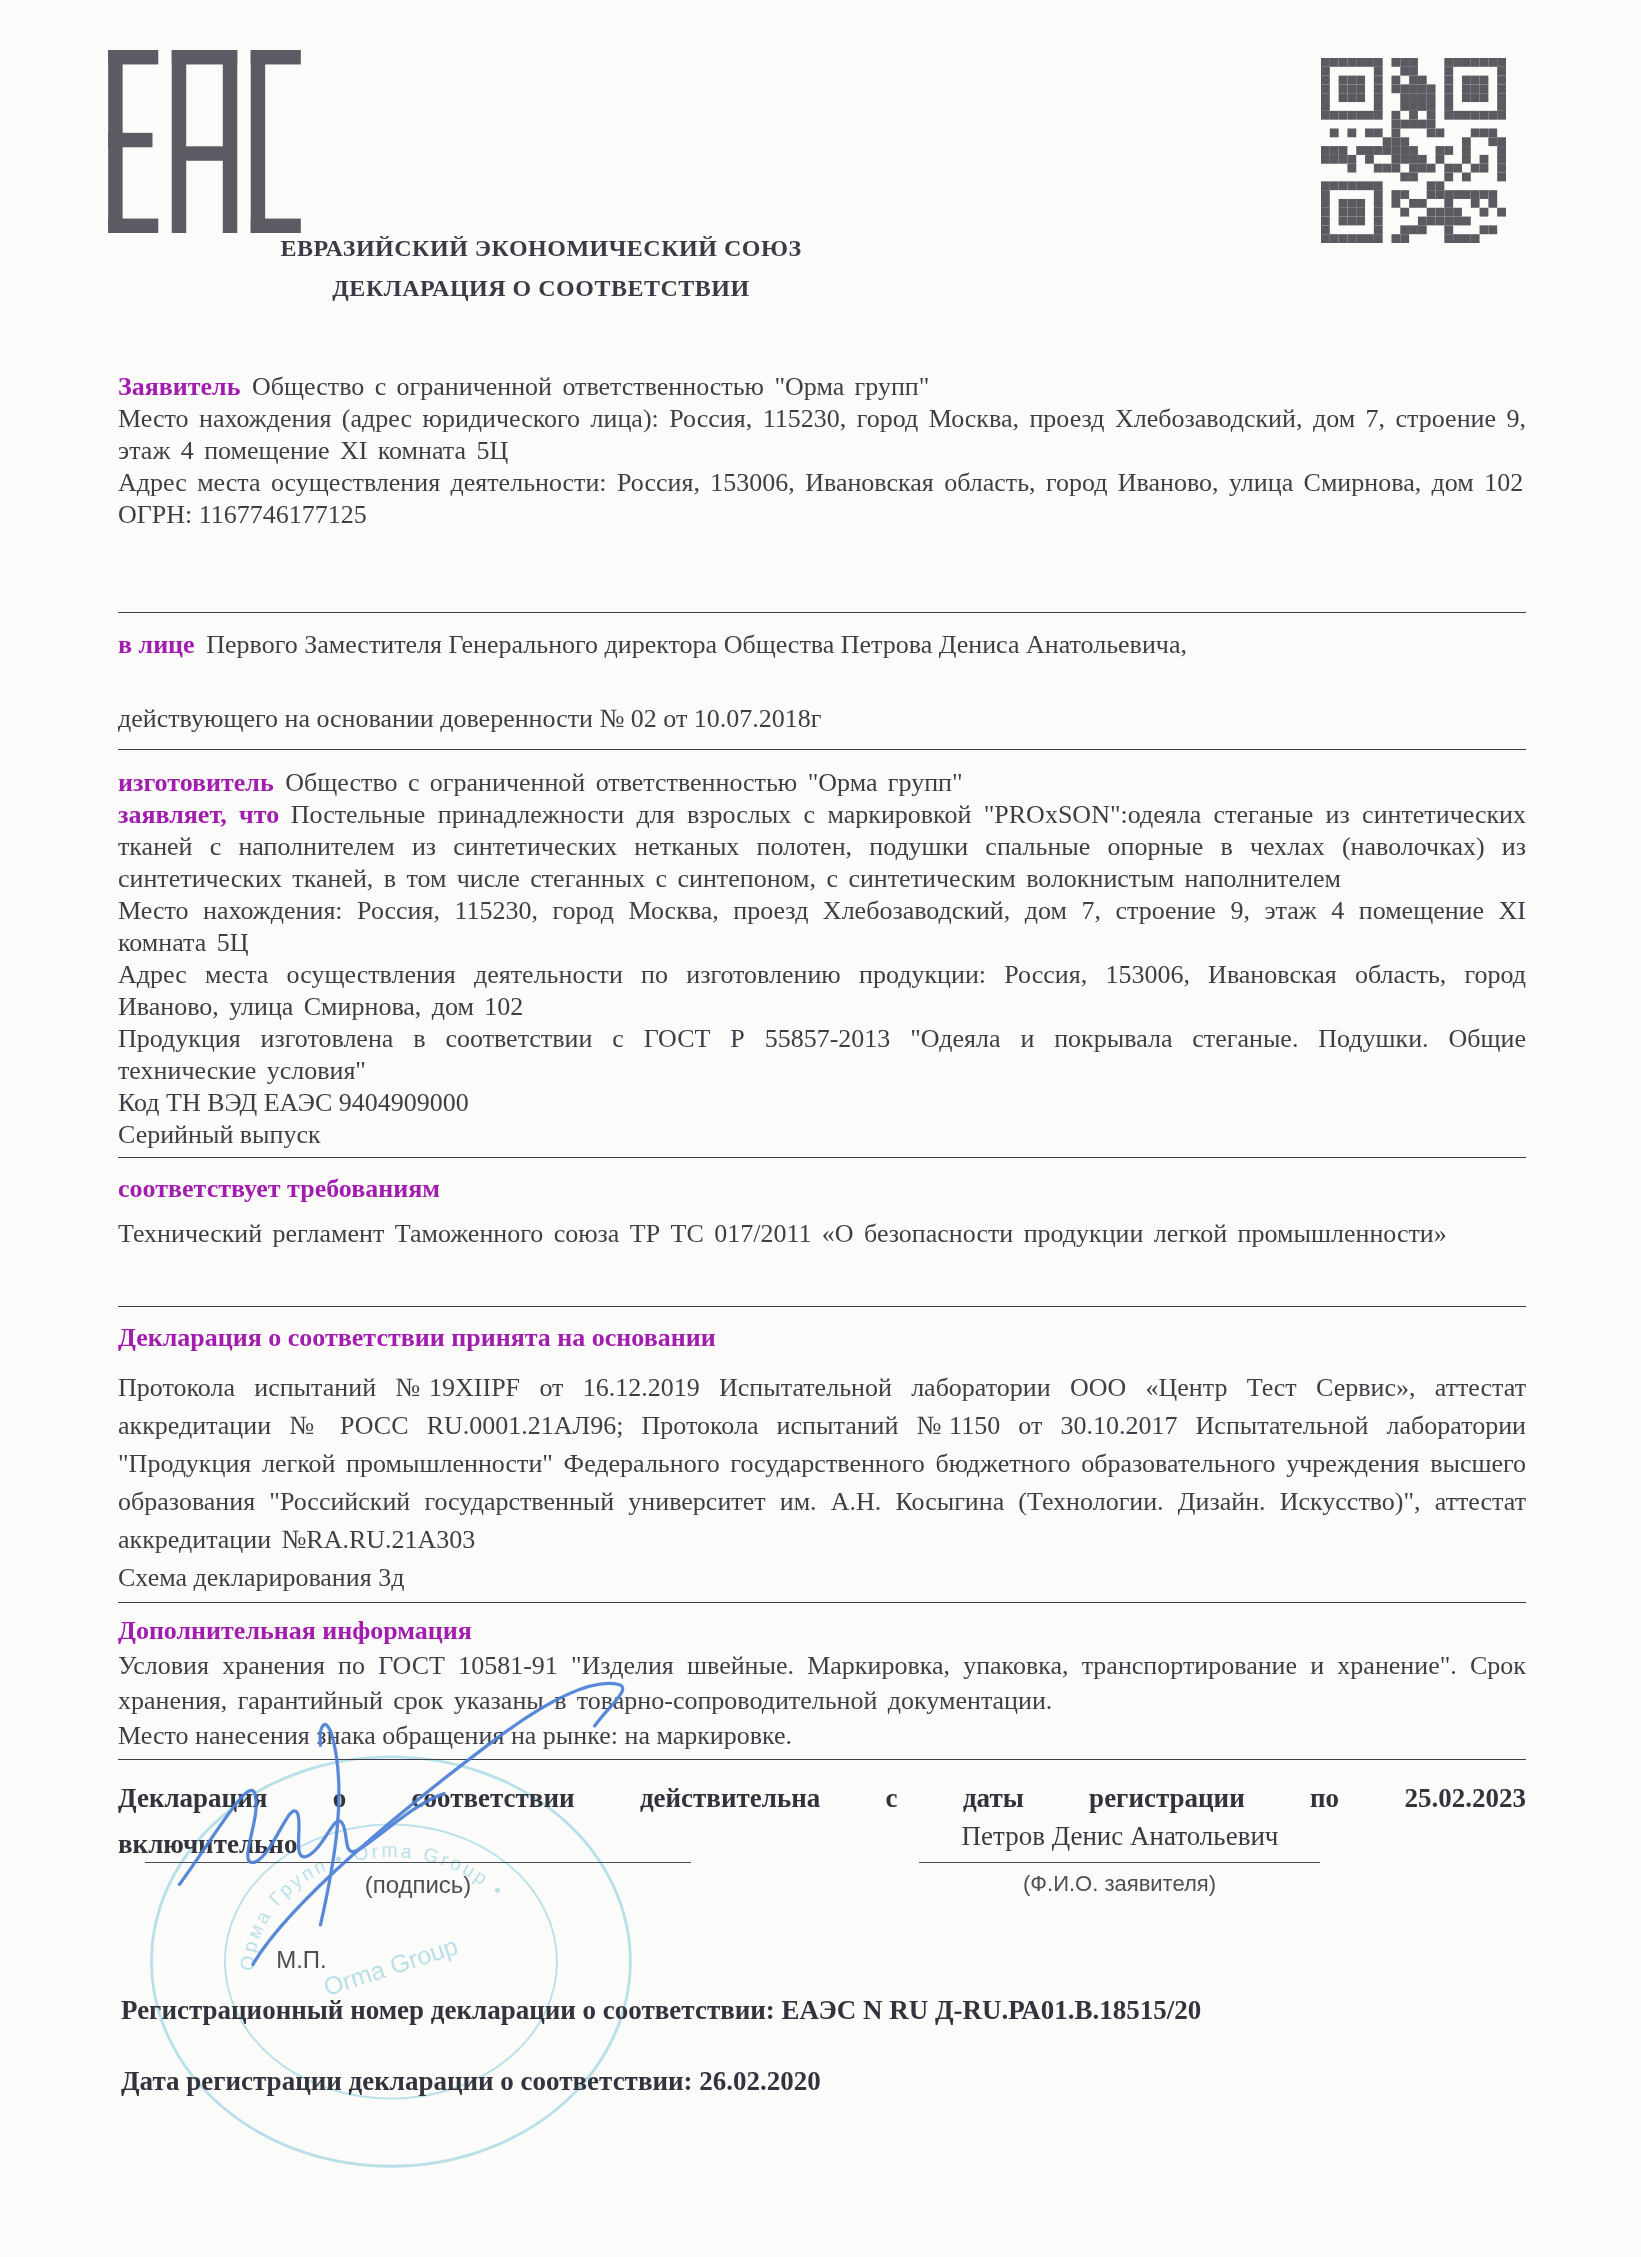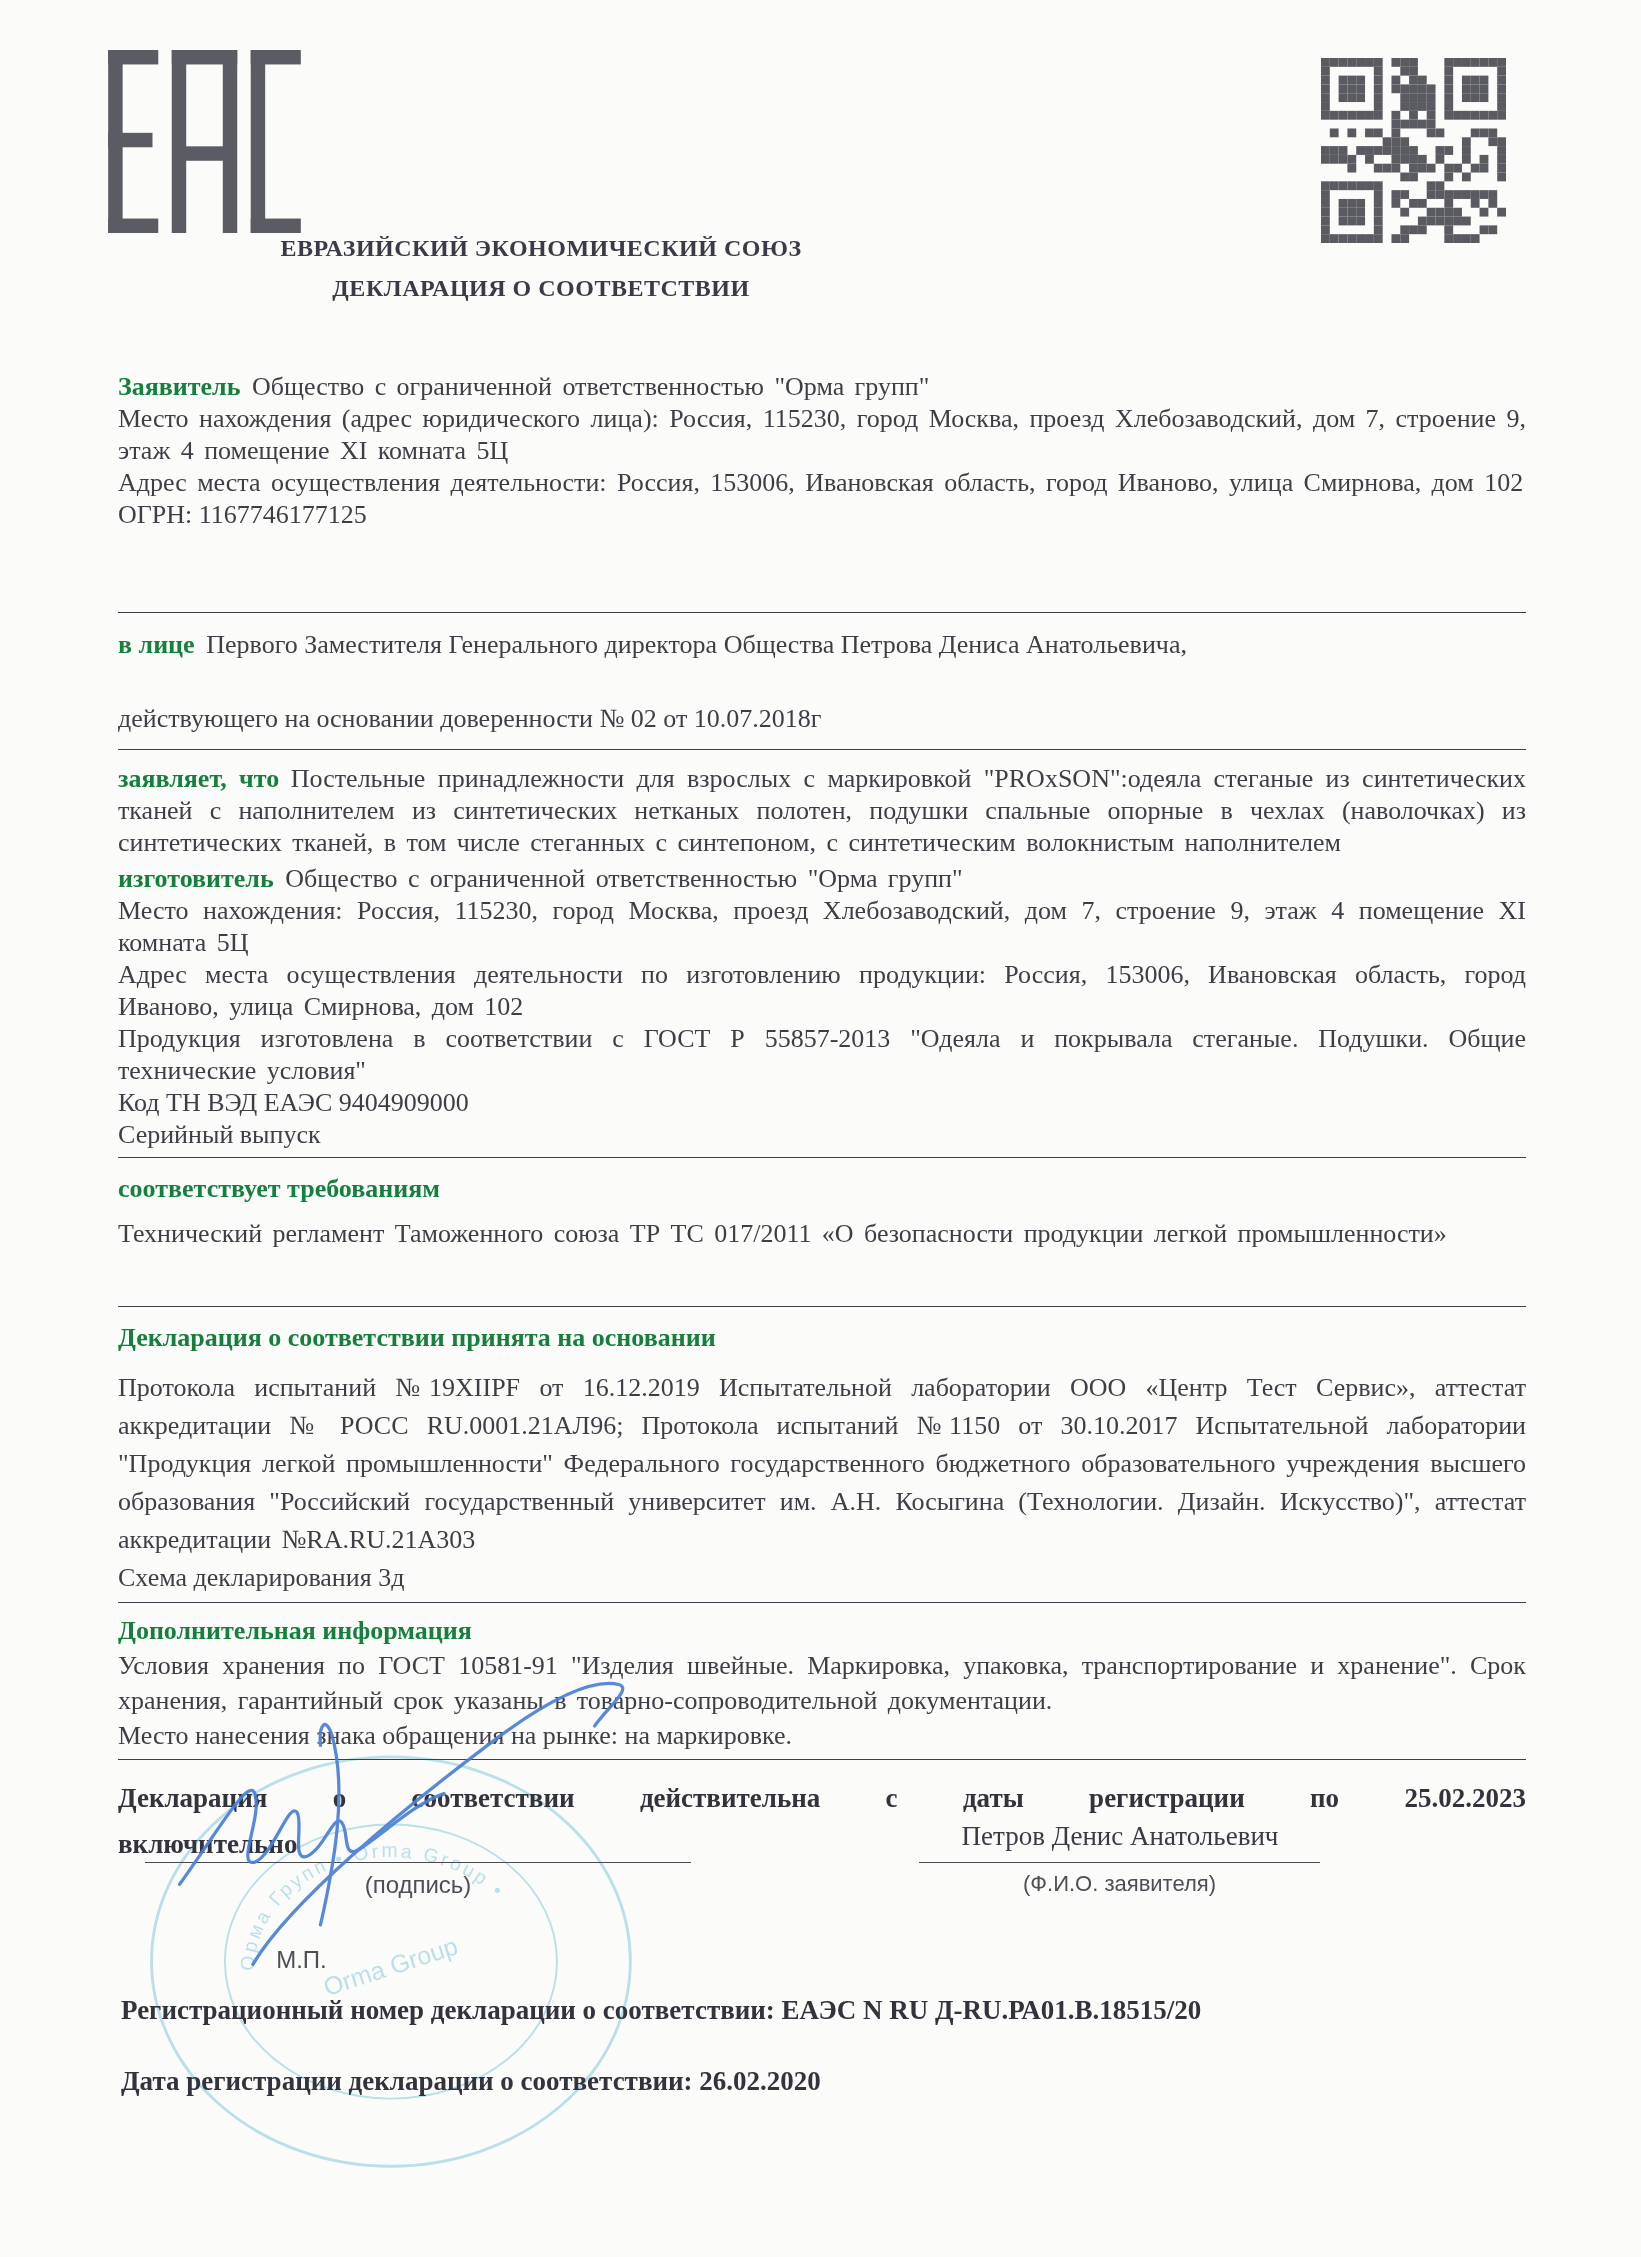--- a/index.html
+++ b/index.html
@@ -11,21 +11,21 @@
   
   .eac-logo{position:absolute;left:108px;top:50px;}
   .qr-box{position:absolute;left:1321px;top:58px;width:185px;height:185px;}
   .doc-title{
     position:absolute;left:145px;top:228px;width:792px;text-align:center;
     font-weight:bold;font-size:24px;line-height:40px;color:#3b3b47;letter-spacing:0.5px;
   }
   
   .content{position:absolute;left:118px;top:363px;width:1408px;font-size:26px;line-height:32px;}
   .content p{margin:0;}
-  .lead{color:#15803d;font-weight:bold;margin-right:11.6px;}
+  .lead{color:#a21caf;font-weight:bold;margin-right:11.6px;}
   .jt{text-align:justify;word-spacing:3.9px;}
   hr.rule{border:none;border-top:1.9px solid #3e3e48;margin:5.8px 0;}
   .s1{min-height:236px;padding-top:7.7px;}
   .s2{min-height:114px;padding-top:9.7px;}
   .s2 .second{margin-top:42px;}
   .s3{min-height:386px;padding-top:7.7px;}
   .s3 .mfr{margin-top:3.9px;}
   .s4{min-height:131px;padding-top:5.8px;line-height:38px;}
   .s4 .body{margin-top:7.7px;}
   .s5{min-height:274px;padding-top:5.8px;line-height:38px;}
@@ -344,22 +344,22 @@
     </section>
     <hr class="rule">
 
     <section class="s2">
       <p><span class="lead">в лице</span><span>Первого Заместителя Генерального директора Общества Петрова Дениса Анатольевича,</span></p>
       <p class="second">действующего на основании доверенности № 02 от 10.07.2018г</p>
     </section>
     <hr class="rule">
 
     <section class="s3">
+      <p class="jt mfr"><span class="lead">изготовитель</span><span>Общество с ограниченной ответственностью "Орма групп"</span></p>
       <p class="jt"><span class="lead">заявляет, что</span><span>Постельные принадлежности для взрослых с маркировкой "PROxSON":одеяла стеганые из синтетических тканей с наполнителем из синтетических нетканых полотен, подушки спальные опорные в чехлах (наволочках) из синтетических тканей, в том числе стеганных с синтепоном, с синтетическим волокнистым наполнителем</span></p>
-      <p class="jt mfr"><span class="lead">изготовитель</span><span>Общество с ограниченной ответственностью "Орма групп"</span></p>
       <p class="jt">Место нахождения: Россия, 115230, город Москва, проезд Хлебозаводский, дом 7, строение 9, этаж 4 помещение XI комната 5Ц</p>
       <p class="jt">Адрес места осуществления деятельности по изготовлению продукции: Россия, 153006, Ивановская область, город Иваново, улица Смирнова, дом 102</p>
       <p class="jt">Продукция изготовлена в соответствии с ГОСТ Р 55857-2013 "Одеяла и покрывала стеганые. Подушки. Общие технические условия"</p>
       <p>Код ТН ВЭД ЕАЭС 9404909000</p>
       <p>Серийный выпуск</p>
     </section>
     <hr class="rule">
 
     <section class="s4">
       <p><span class="lead">соответствует требованиям</span></p>

